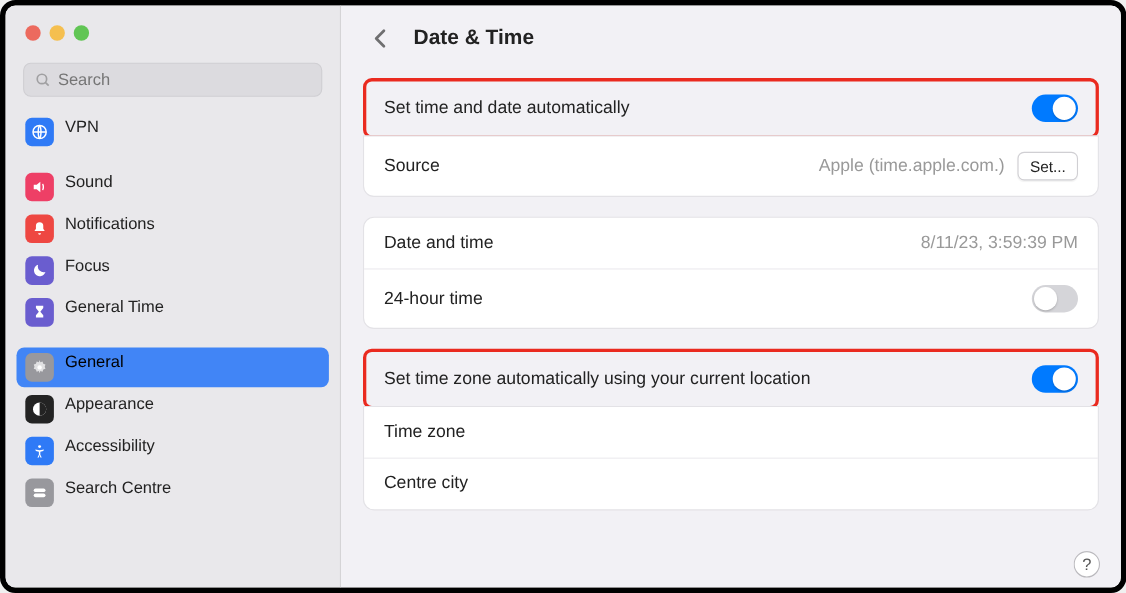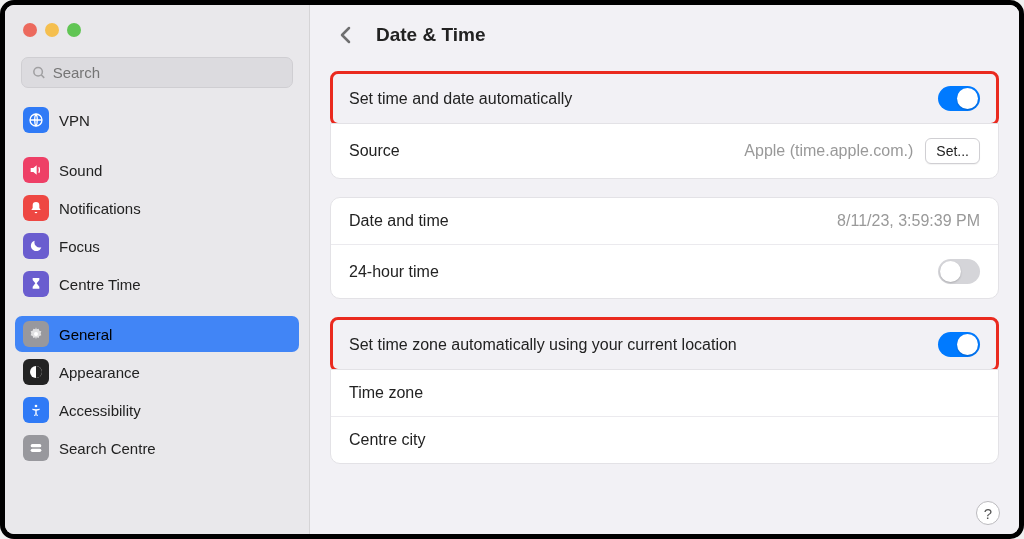--- a/index.html
+++ b/index.html
@@ -61,21 +61,21 @@
       height: 16px;
       opacity: 0.5;
     }
     .sidebar-list {
       flex: 1;
       overflow-y: auto;
       padding: 0 10px;
     }
     .sidebar-item {
       display: flex;
-      align-items: center;
+      align-items: flex-start;
       gap: 10px;
       padding: 5px 8px;
       border-radius: 7px;
       font-size: 15px;
       color: #222;
       cursor: pointer;
       margin-bottom: 2px;
     }
     .sidebar-item.selected {
       background: #4185f6;
@@ -271,21 +271,21 @@
       </div>
       <span>Focus</span>
     </div>
 
     <div class="sidebar-item">
       <div class="sidebar-icon" style="background:#6a5dcf">
         <svg width="16" height="16" viewBox="0 0 24 24" fill="#fff">
             <path d="M7 3h10v3l-4 5 4 5v3H7v-3l4-5-4-5V3z"></path>
           </svg>
       </div>
-      <span>Centre Time</span>
+      <span>General Time</span>
     </div>
 
     <div class="divider"></div>
 
     <div class="sidebar-item selected">
       <div class="sidebar-icon" style="background:#98989d">
         <svg width="16" height="16" viewBox="0 0 24 24" fill="#fff">
             <circle cx="12" cy="12" r="3"></circle>
             <path d="M12 2l1 3 3-1 1 3 3 1-1 3 1 3-3 1-1 3-3-1-1 3-1-3-3 1-1-3-3-1 1-3-1-3 3-1 1-3 3 1 1-3z" opacity="0.7"></path>
           </svg>

